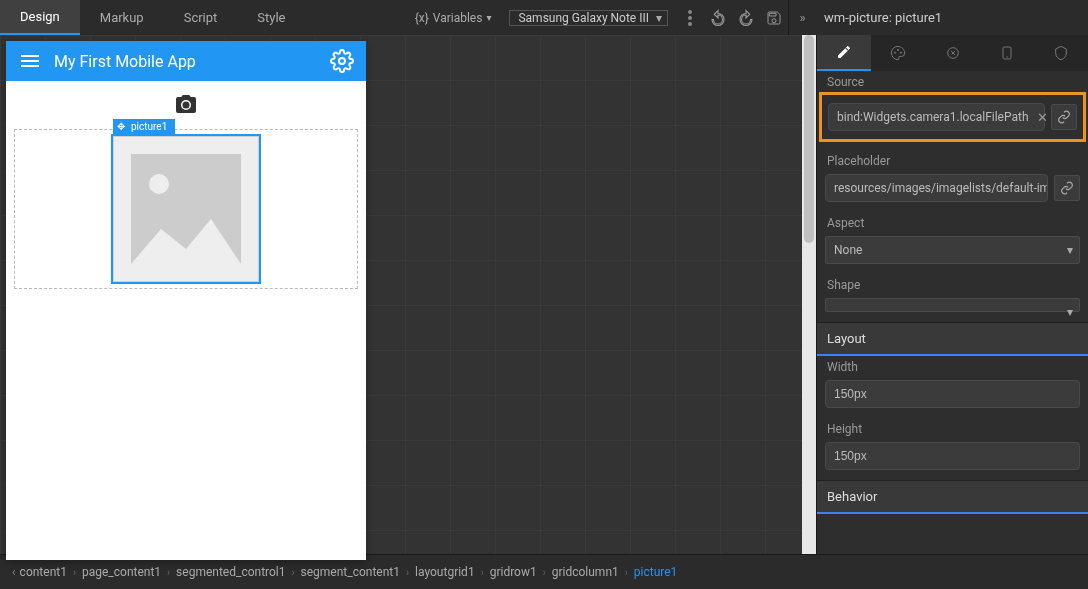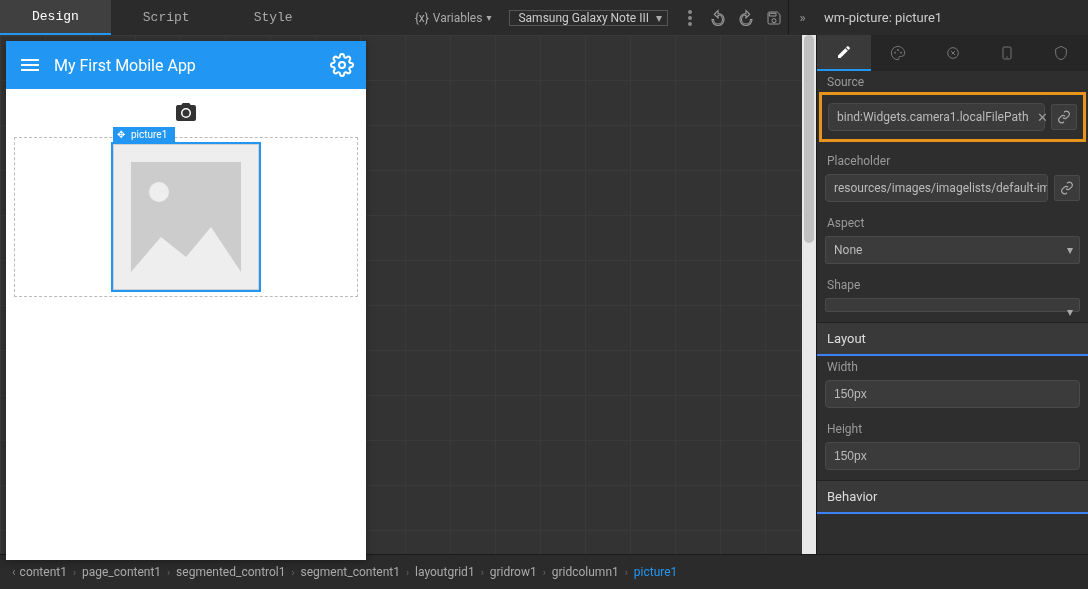--- a/index.html
+++ b/index.html
@@ -1,33 +1,33 @@
 <!DOCTYPE html>
 <html><head>
 <meta charset="utf-8">
 <style>
 * { box-sizing: border-box; margin: 0; padding: 0; }
 html, body { width: 1088px; height: 589px; overflow: hidden; font-family: -apple-system, BlinkMacSystemFont, "Segoe UI", Roboto, sans-serif; background: #1f1f1f; }
 .topbar { height: 35px; background: #2b2b2b; display: flex; align-items: center; color: #ccc; font-size: 13px; }
 .toptabs { display: flex; height: 100%; }
-.toptab { display: flex; align-items: center; padding: 0 32px; cursor: pointer; color: #aaa; font-family: Liberation Mono, monospace; }
+.toptab { display: flex; align-items: center; padding: 0 20px; cursor: pointer; color: #aaa; }
 .toptab.active { background: #404040; color: #fff; border-bottom: 2px solid #2196f3; }
 .topspacer { flex: 1; }
 .variables-btn { display: flex; align-items: center; gap: 4px; padding: 0 10px; cursor: pointer; color: #aaa; font-size: 12px; }
 .device-select { background: #2b2b2b; border: 1px solid #555; color: #ccc; padding: 3px 18px 3px 8px; font-size: 12px; margin: 0 8px; height: 16px; display: flex; align-items: center; position: relative; cursor: pointer; }
 .device-select::after { content: "▾"; position: absolute; right: 5px; color: #aaa; }
 .iconbtn { width: 28px; height: 35px; display: flex; align-items: center; justify-content: center; cursor: pointer; color: #999; }
 .iconbtn svg { fill: currentColor; }
 .iconbtn.dots { color: #888; }
 .main { display: flex; height: 519px; }
 .canvas-area { flex: 1; position: relative; background-image: linear-gradient(#3a3a3a 1px, transparent 1px), linear-gradient(90deg, #3a3a3a 1px, transparent 1px); background-size: 45px 45px; background-color: #333; }
 .scrollbar-v { position: absolute; right: 0; top: 0; width: 14px; height: 100%; background: #e8e8e8; }
 .scrollbar-v-thumb { position: absolute; left: 2px; width: 10px; top: 0; height: 40%; background: #c0c0c0; border-radius: 5px; }
 .device-frame { background: #fff; width: 360px; height: 519px; position: absolute; left: 6px; top: 6px; box-shadow: 0 2px 8px rgba(0,0,0,0.3); }
-.app-header { background: #2196f3; color: #fff; height: 48px; display: flex; align-items: center; padding: 12px 12px; font-size: 15px; }
+.app-header { background: #2196f3; color: #fff; height: 40px; display: flex; align-items: center; padding: 12px 12px; font-size: 15px; }
 .hamburger { width: 24px; height: 24px; margin-right: 12px; cursor: pointer; }
 .app-title { flex: 1; font-size: 16px; }
 .gear { width: 24px; height: 24px; cursor: pointer; }
 .segments { display: flex; height: 40px; }
 .seg { flex: 1; display: flex; align-items: center; justify-content: center; font-size: 13px; color: #2196f3; cursor: pointer; position: relative; }
 .seg.active::after { content: ""; position: absolute; bottom: 0; left: 20%; right: 20%; height: 3px; background: #2196f3; }
 .cam-row { display: flex; justify-content: center; padding: 12px 0; }
 .cam-icon { width: 24px; height: 24px; color: #333; }
 .gridrow { margin: 0 8px; border: 1px dashed #bbb; padding: 4px; min-height: 160px; display: flex; }
 .gridcol { flex: 1; display: flex; justify-content: center; }
@@ -61,20 +61,21 @@
 .crumb.active { color: #2196f3; }
 .crumb-sep { margin: 0 6px; color: #666; font-size: 10px; }
 .bc-chev { cursor: pointer; padding: 0 4px; color: #888; }
 </style>
 </head>
 <body>
 
 <div class="topbar">
   <div class="toptabs">
     <div class="toptab active">Design</div>
+    <div class="toptab">Markup</div>
     <div class="toptab">Script</div>
     <div class="toptab">Style</div>
   </div>
   <div class="topspacer"></div>
   <div class="variables-btn">
     <span>{x}</span>
     <span>Variables</span>
     <span style="font-size:10px;">▾</span>
   </div>
   <div class="device-select">Samsung Galaxy Note III</div>

